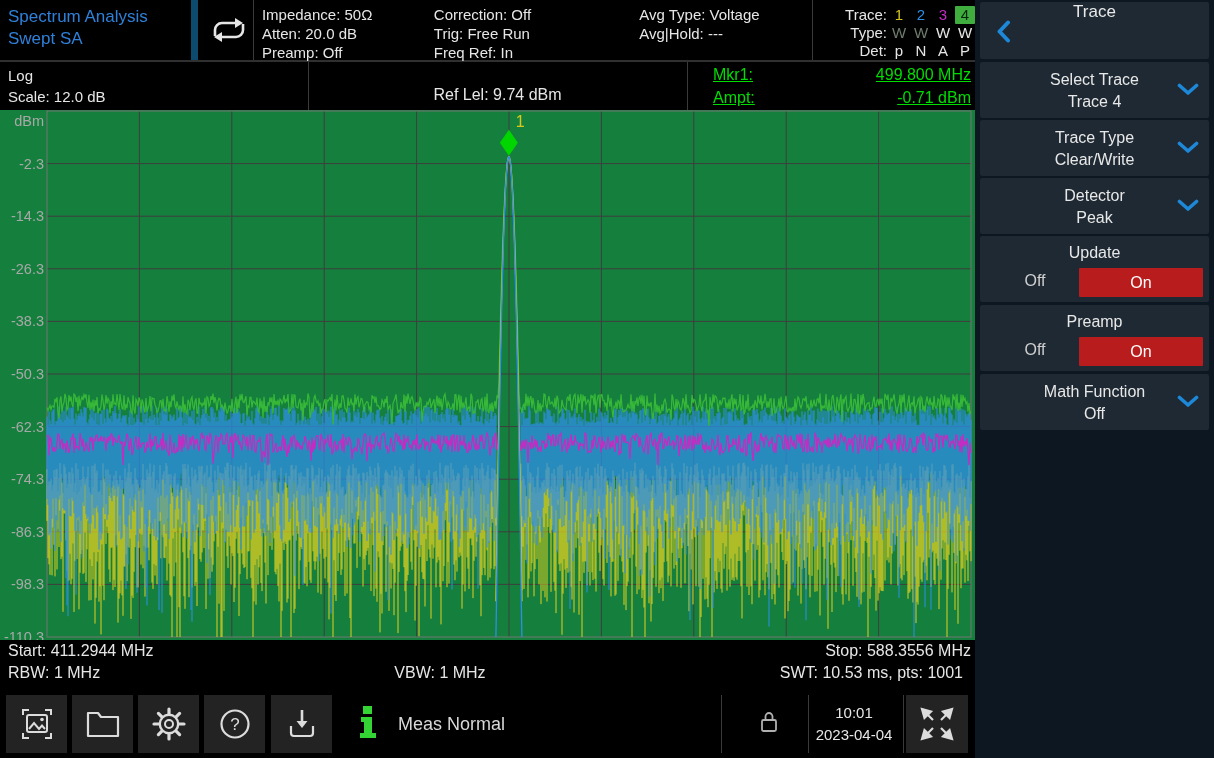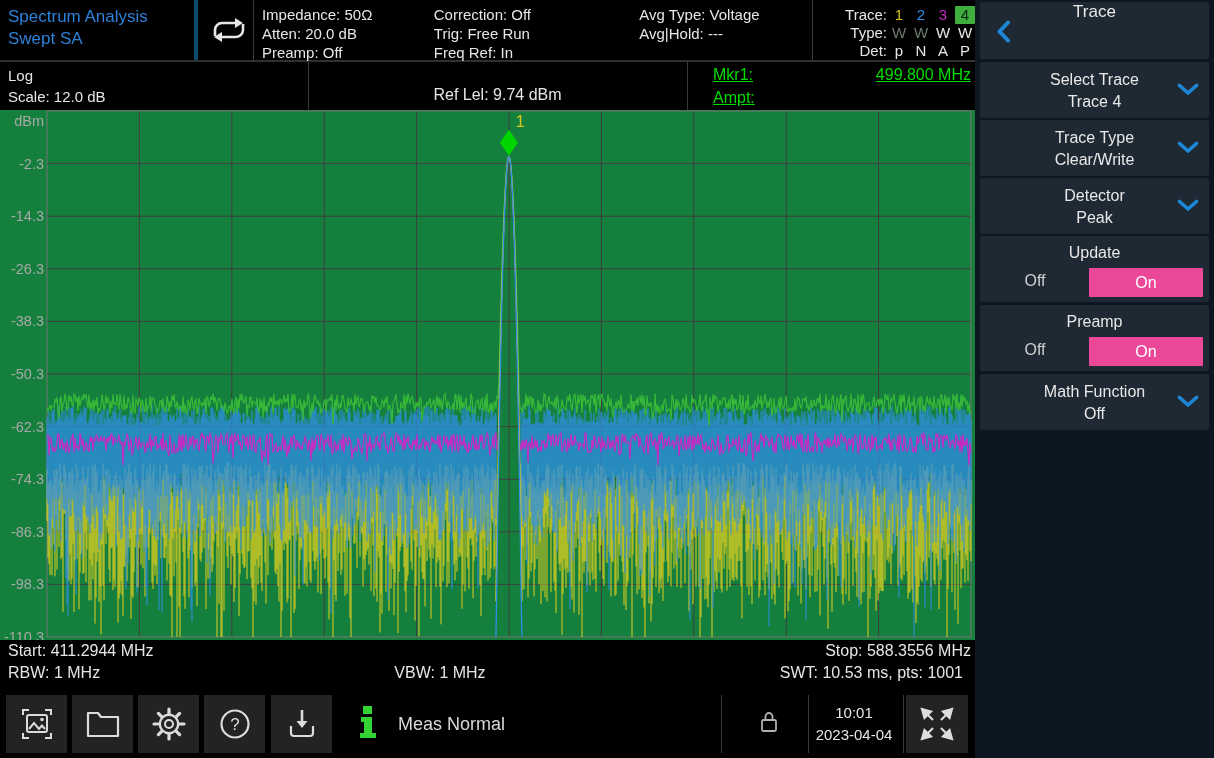--- a/index.html
+++ b/index.html
@@ -3,21 +3,21 @@
 <meta charset="utf-8">
 <style>
   * { margin:0; padding:0; box-sizing:border-box; }
   html,body { width:1214px; height:758px; background:#000; overflow:hidden;
     font-family:"Liberation Sans","DejaVu Sans",sans-serif; color:#e6e6e6; }
   .root { display:flex; width:1214px; height:758px; }
   .left-col { width:975px; display:flex; flex-direction:column; background:#000; }
 
   
   .topbar { height:62px; display:flex; border-bottom:2px solid #303030; background:#000; }
-  .tb-title { width:200px; padding:6px 0 0 8px; border-right:4px solid #0c4a6e; }
+  .tb-title { width:200px; padding:6px 0 0 8px; border-right:7px solid #0c4a6e; }
   .tb-title div { color:#2e80d8; font-size:17px; line-height:22px; }
   .tb-loop { width:57px; border-right:1px solid #3a3a3a; display:flex; align-items:center; justify-content:center; }
   .tb-col { padding:5px 0 0 8px; font-size:15px; line-height:19px; }
   .tb-c1 { width:174px; } .tb-c2 { width:208px; } .tb-c3 { width:183px; }
   .tb-traces { flex:1; border-left:1px solid #3a3a3a; padding-top:6px; font-size:15px; }
   .tr-row { display:flex; line-height:18px; }
   .tr-row .lab { width:74px; text-align:right; color:#e6e6e6; }
   .tr-row .c { width:20px; text-align:center; margin-left:2px; }
   .tnum1 { color:#d4c41e; } .tnum2 { color:#2e8ee8; } .tnum3 { color:#c32cc3; }
   .tnum4 { background:#3fae3f; color:#07230b; border-radius:1px; }
@@ -61,21 +61,21 @@
   .p-btn { background:#1e2933; border-radius:2px; position:relative; text-align:center;
     font-size:16px; color:#e8e8e8; flex-shrink:0; }
   .p-head { height:57px; margin-bottom:3px; display:flex; justify-content:center; font-size:17px; }
   .p-head .backchev { position:absolute; left:16px; top:18px; }
   .p-drop { height:56px; margin-bottom:2px; padding-top:7px; line-height:22px; }
   .p-drop .chev { position:absolute; right:10px; top:21px; }
   .p-tog { height:66px; margin-bottom:3px; padding-top:6px; }
   .p-tog .tlabel { line-height:22px; }
   .tog-row { position:relative; height:30px; margin-top:4px; }
   .tog-off { position:absolute; left:0; width:110px; top:4px; color:#cfcfcf; }
-  .tog-on { position:absolute; right:6px; top:0; width:114px; height:29px; background:#ec4899;
+  .tog-on { position:absolute; right:6px; top:0; width:124px; height:29px; background:#b91c1c;
     color:#fff; display:flex; align-items:center; justify-content:center; border-radius:1px; }
   svg.icon { display:block; }
 </style>
 </head>
 <body>
 
 <div class="root">
   <div class="left-col">
 
     <div class="topbar">
@@ -138,20 +138,21 @@
       <div class="vline" style="left:308px"></div>
       <div class="ch-ref">Ref Lel: 9.74 dBm</div>
       <div class="vline" style="left:687px"></div>
       <div class="ch-mkr">
         <div class="row">
           <span class="mlab">Mkr1:</span>
           <span class="mval">499.800 MHz</span>
         </div>
         <div class="row">
           <span class="mlab">Ampt:</span>
+          <span class="mval">-0.71 dBm</span>
         </div>
       </div>
     </div>
 
     <div class="chart-wrap">
       <svg id="spectrum-svg" width="975" height="530" viewBox="0 0 975 530">
           <path d="M139.4 1L139.4 527M231.8 1L231.8 527M324.2 1L324.2 527M416.6 1L416.6 527M509 1L509 527M601.4 1L601.4 527M693.8 1L693.8 527M786.2 1L786.2 527M878.6 1L878.6 527M47 53.6L971 53.6M47 106.2L971 106.2M47 158.8L971 158.8M47 211.4L971 211.4M47 264L971 264M47 316.6L971 316.6M47 369.2L971 369.2M47 421.8L971 421.8M47 474.4L971 474.4" stroke="#3e3e3e" stroke-width="1" fill="none"></path>
           <rect x="47" y="1" width="924" height="526" stroke="#757575" stroke-width="1" fill="none"></rect>
           <text x="44" y="16" text-anchor="end" fill="#a8a8a8" font-size="14.5" font-family="Liberation Sans, sans-serif">dBm</text>
           <text x="44" y="58.6" text-anchor="end" fill="#a8a8a8" font-size="14.5" font-family="Liberation Sans, sans-serif">-2.3</text>

